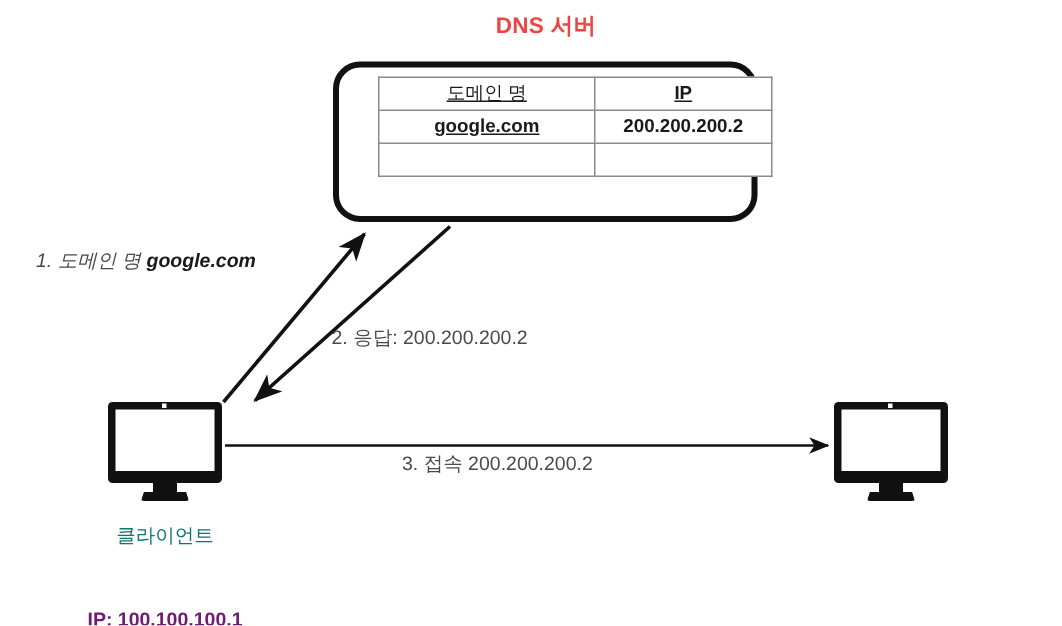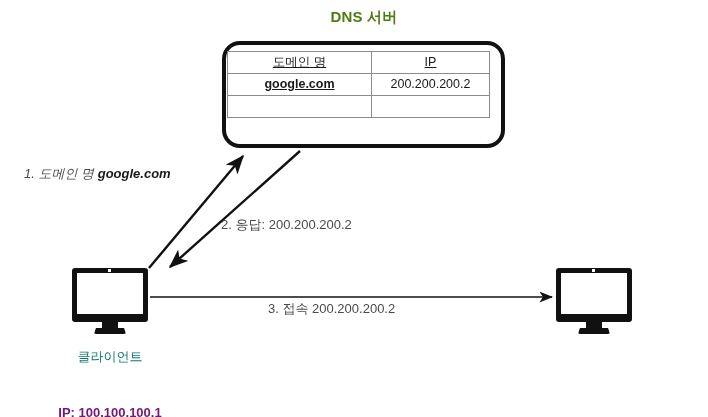--- a/index.html
+++ b/index.html
@@ -28,60 +28,60 @@
 
   
   .dns-title {
     position: absolute;
     left: 222px;
     top: 8px;
     width: 284px;
     text-align: center;
     font-size: 15px;
     font-weight: bold;
-    color: #4d7c0f;
+    color: #ef4444;
     letter-spacing: 0.2px;
   }
 
   
   .dns-box {
     position: absolute;
     left: 222px;
     top: 41px;
     width: 283px;
     height: 107px;
     box-sizing: border-box;
     border: 4px solid #111111;
     border-radius: 18px;
     background: #ffffff;
   }
 
   
   .dns-table {
     position: absolute;
-    left: 227px;
+    left: 252px;
     top: 51px;
     width: 252px;
     border-collapse: collapse;
     table-layout: fixed;
     background: #ffffff;
   }
   .dns-table td {
     border: 1px solid #8b8b8b;
     height: 21px;
     padding: 0 2px;
     text-align: center;
     vertical-align: middle;
     font-size: 12.5px;
     color: #1a1a1a;
     line-height: 1.1;
     white-space: nowrap;
   }
   .dns-table .col-domain { width: 139px; }
-  .dns-table .col-ip { width: 113px; }
+  .dns-table .col-ip { width: 113px; font-weight: bold; }
 
   .cell-head {
     font-weight: normal;
   }
   .cell-head span { text-decoration: underline; }
   .cell-domain span {
     text-decoration: underline;
   }
   .cell-domain.bold span {
     font-weight: bold;

